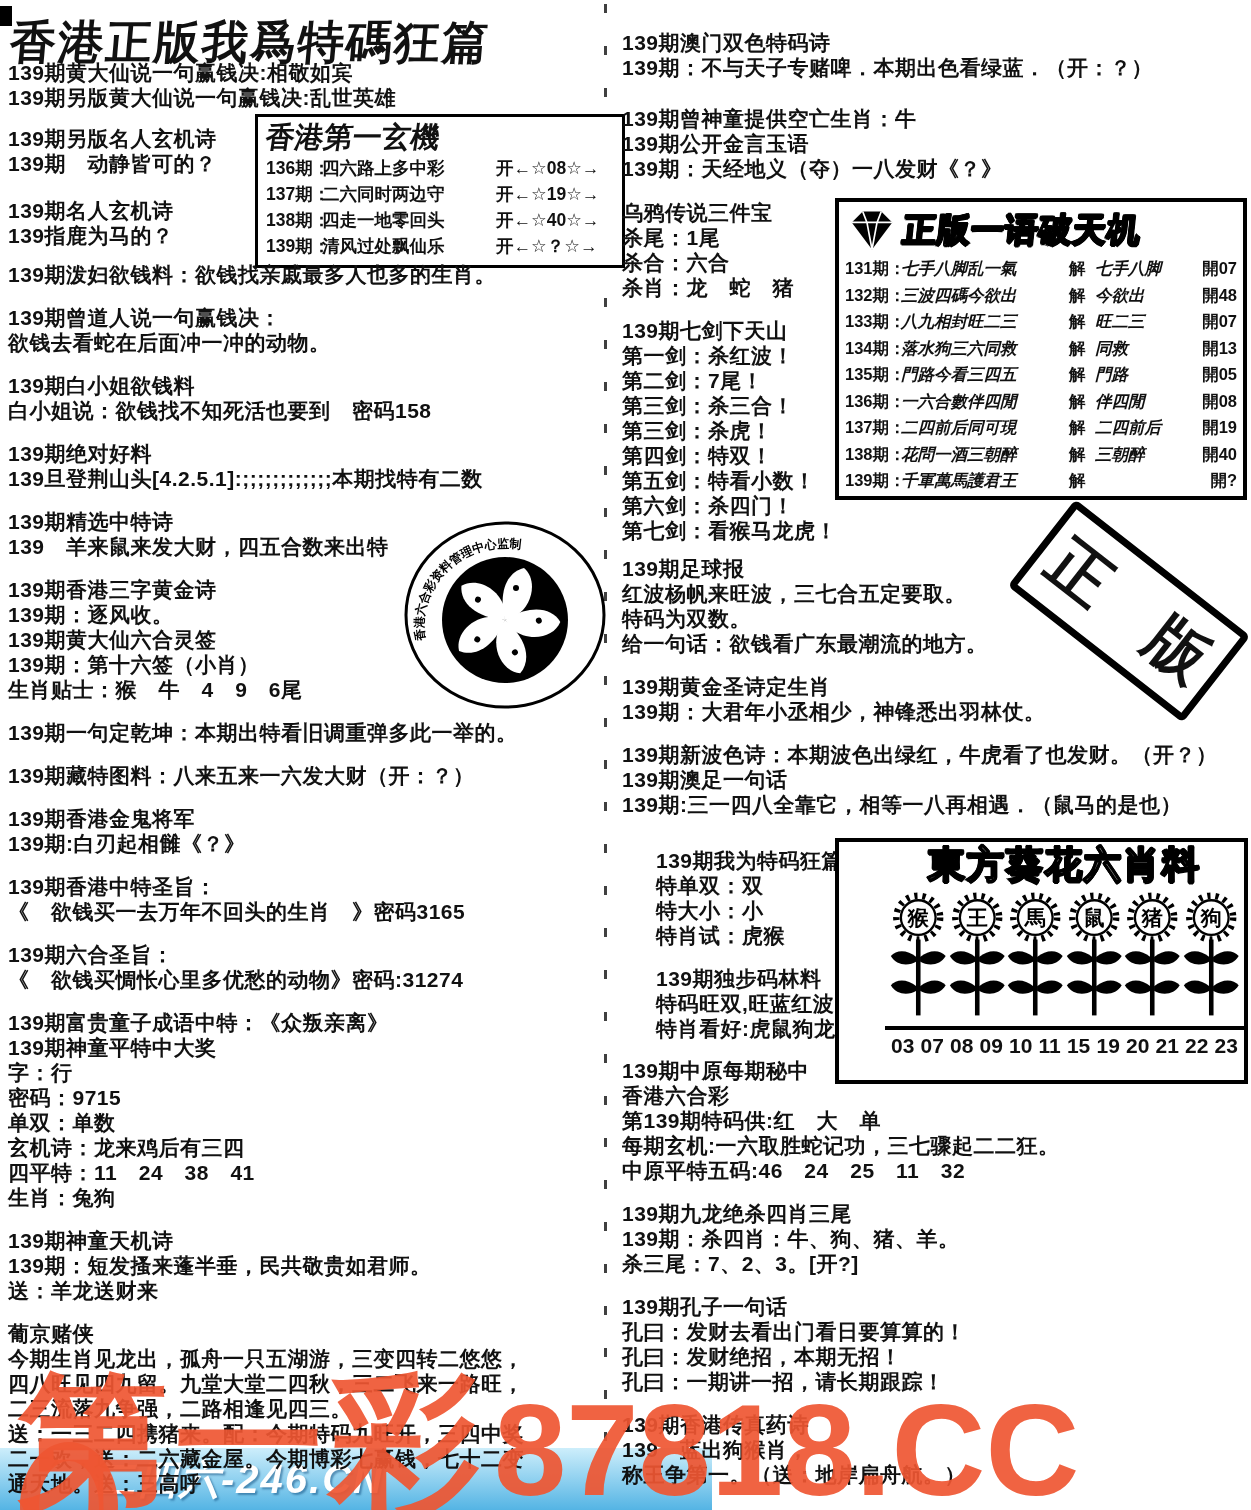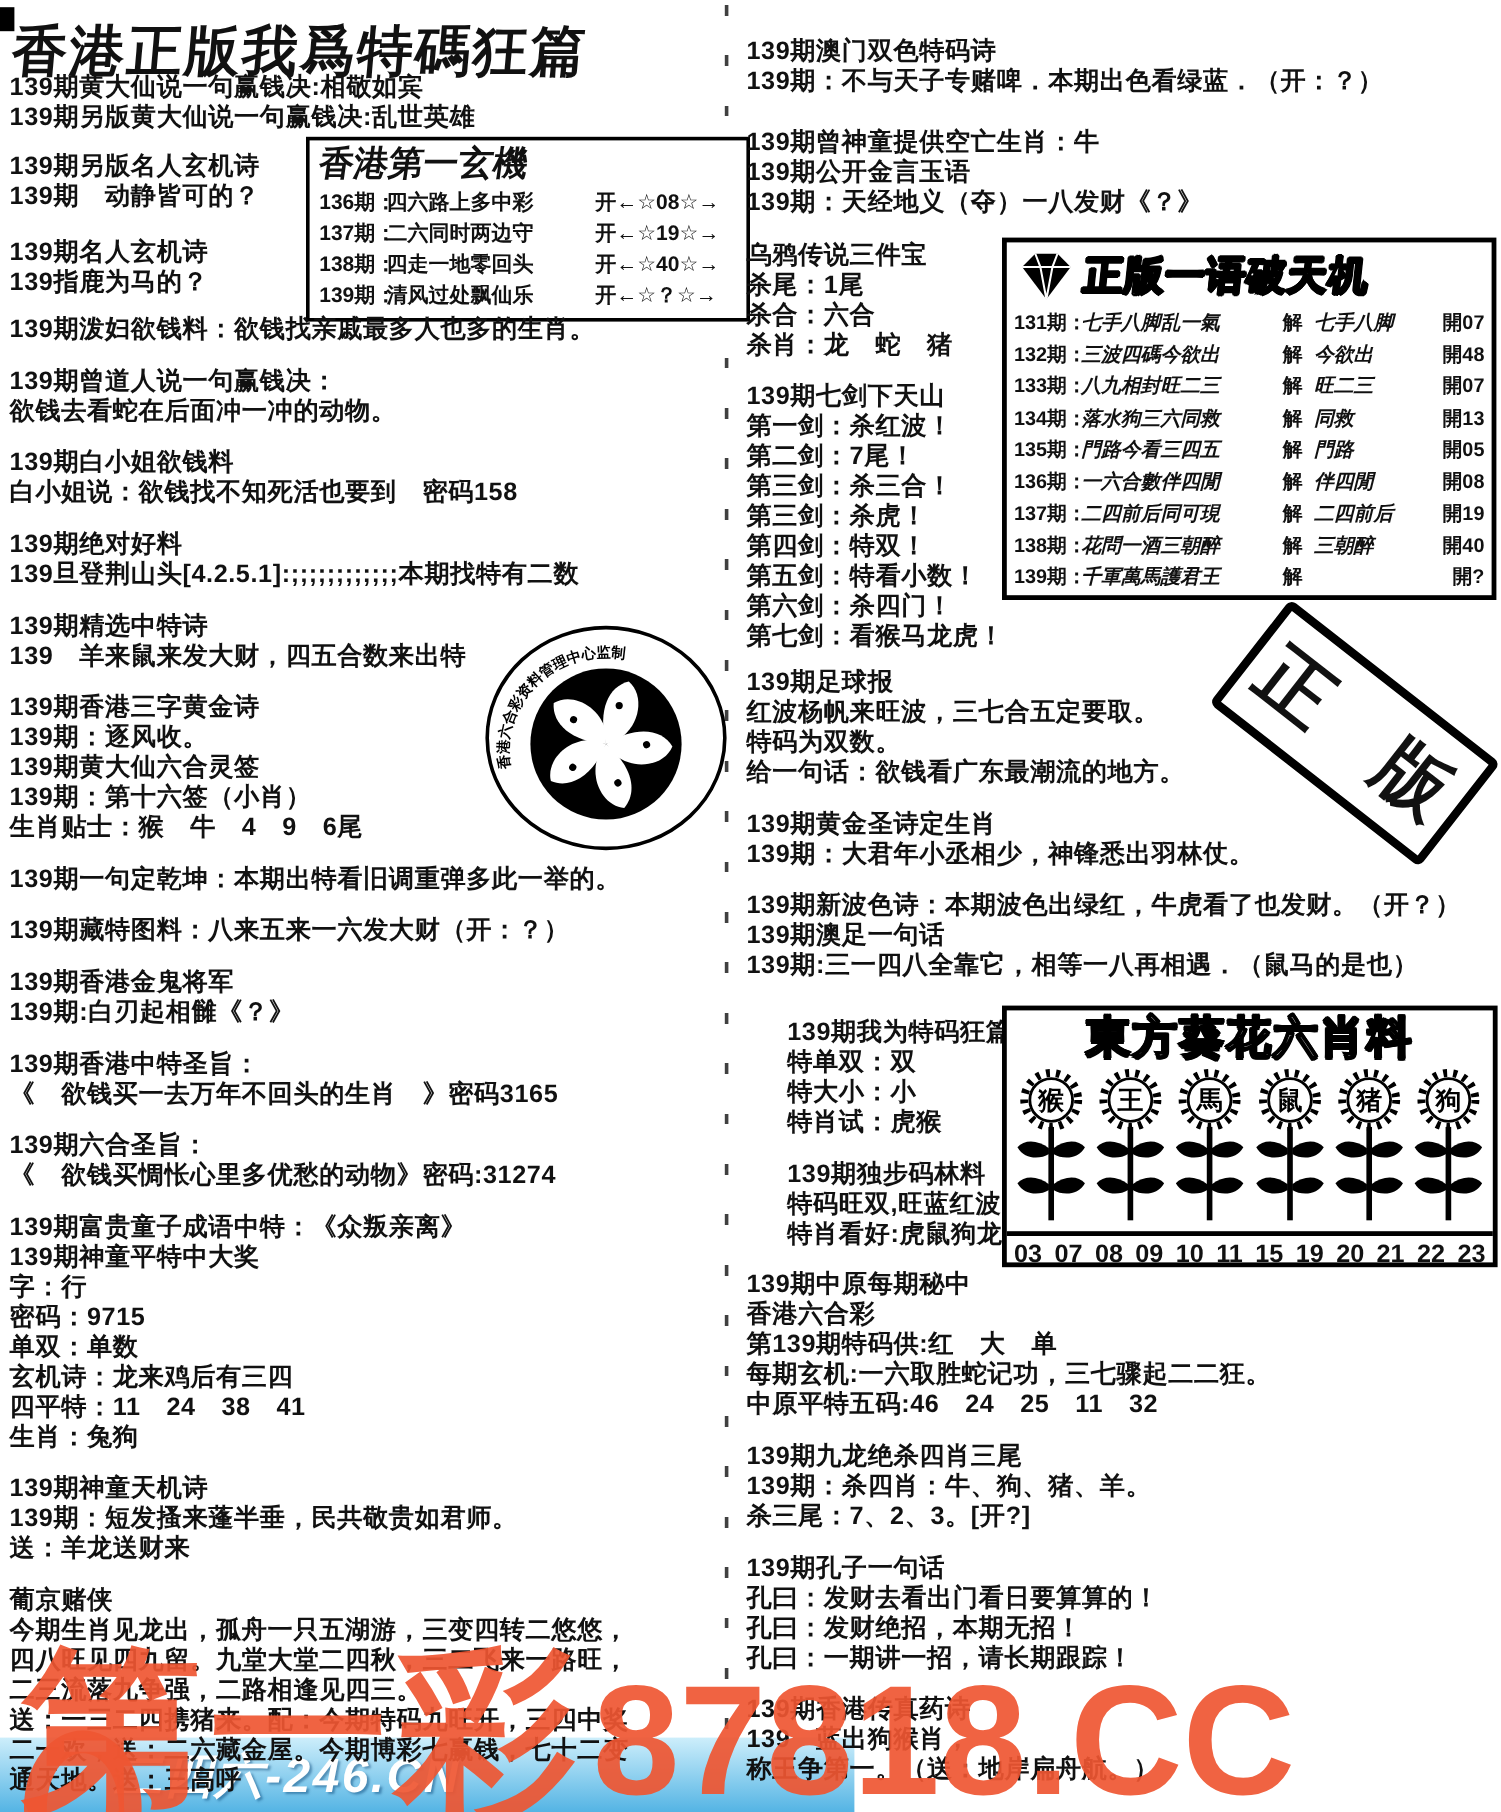--- a/index.html
+++ b/index.html
@@ -25,21 +25,21 @@
   .outline{color:#fff;font-weight:900;-webkit-text-stroke:1.6px #000;
      text-shadow:1.5px 0 #000,-1.5px 0 #000,0 1.5px #000,0 -1.5px #000,1px 1px #000,-1px -1px #000,1px -1px #000,-1px 1px #000;}
   .dtitle{font-size:33px;letter-spacing:1px;transform:skewX(-6deg);white-space:nowrap;}
   .drow{display:flex;align-items:center;height:26.5px;font-size:16.5px;font-weight:bold;white-space:nowrap;}
   .drow .c0{width:56px;}
   .drow .c1{width:168px;font-style:italic;}
   .drow .c2{width:26px;}
   .drow .c3{flex:1;font-style:italic;font-family:Liberation Mono, monospace;}
   .drow .c4{width:50px;text-align:right;}
   
-  .sunbox{left:835px;top:838px;width:413px;height:218px;border:4px solid #000;background:#fff;z-index:3;box-sizing:border-box;}
+  .sunbox{left:835px;top:838px;width:413px;height:246px;border:4px solid #000;background:#fff;z-index:3;box-sizing:border-box;padding-left:46px;}
   .suntitle{text-align:center;font-size:37px;letter-spacing:2px;height:46px;line-height:46px;white-space:nowrap;}
   .flowers{display:flex;justify-content:space-around;padding:0 4px;height:138px;}
   .fsvg{width:60px;height:136px;}
   .numbers{border-top:4px solid #000;padding:2px 6px 0 6px;}
   .numrow{display:flex;justify-content:space-between;font-size:21px;font-weight:900;height:27px;line-height:27px;}
   
   .stamp{left:1018px;top:556px;width:208px;height:96px;border:7px solid #000;border-radius:6px;
      transform:rotate(38deg);display:flex;align-items:center;justify-content:space-evenly;
      font-size:62px;font-weight:900;background:#fff;z-index:4;}
   

